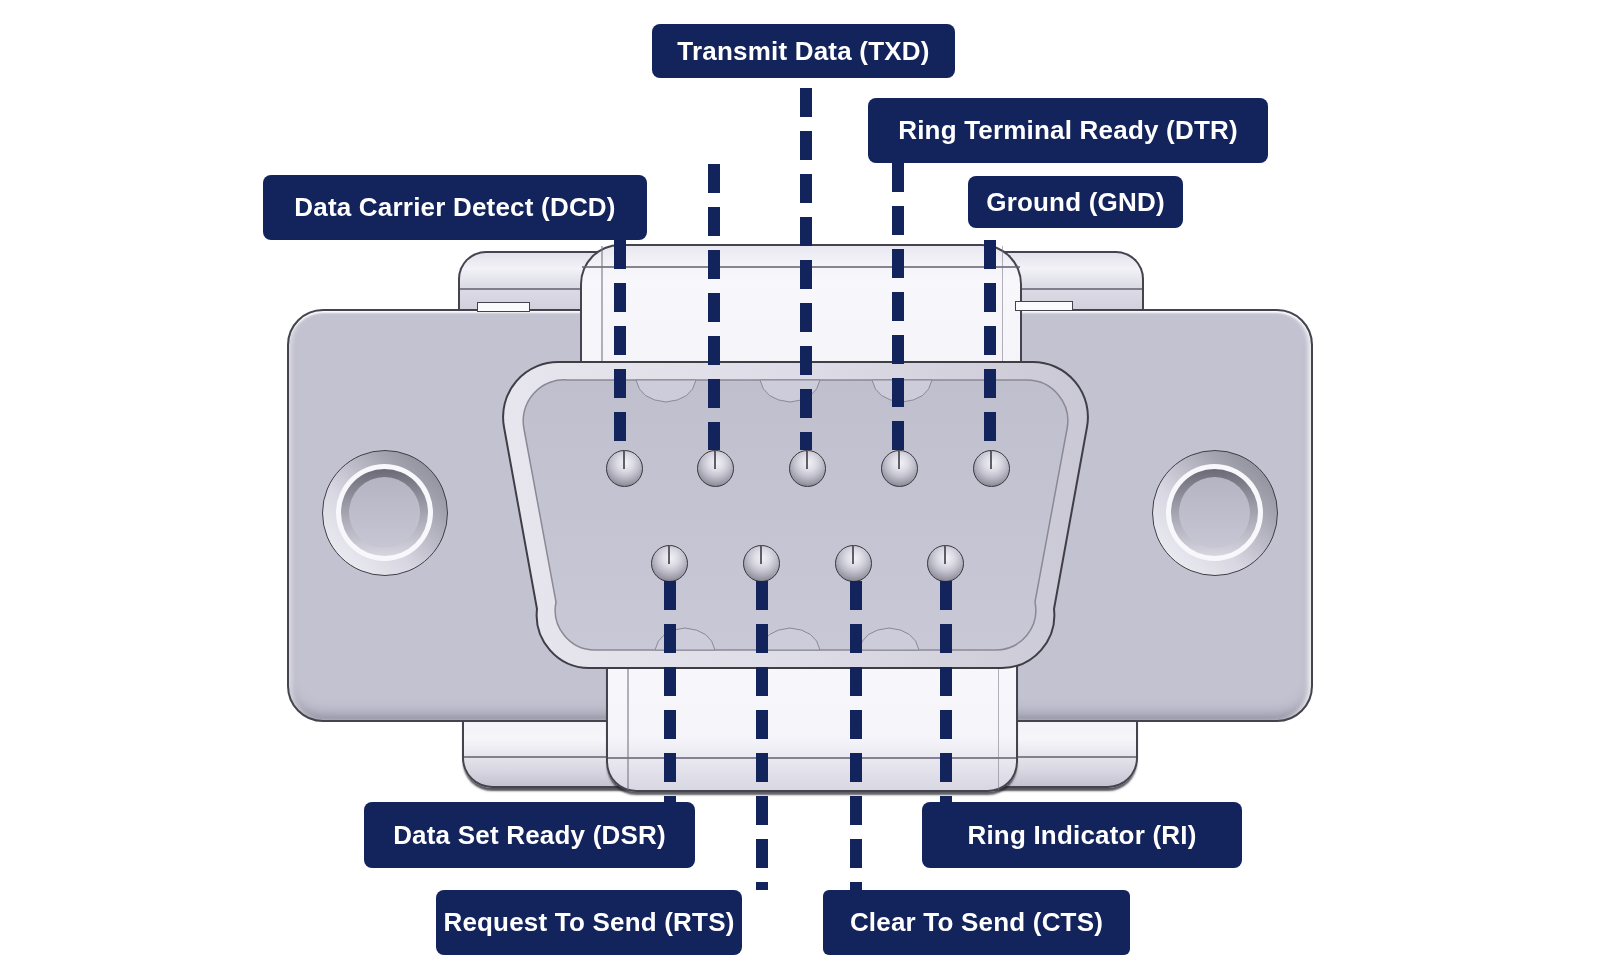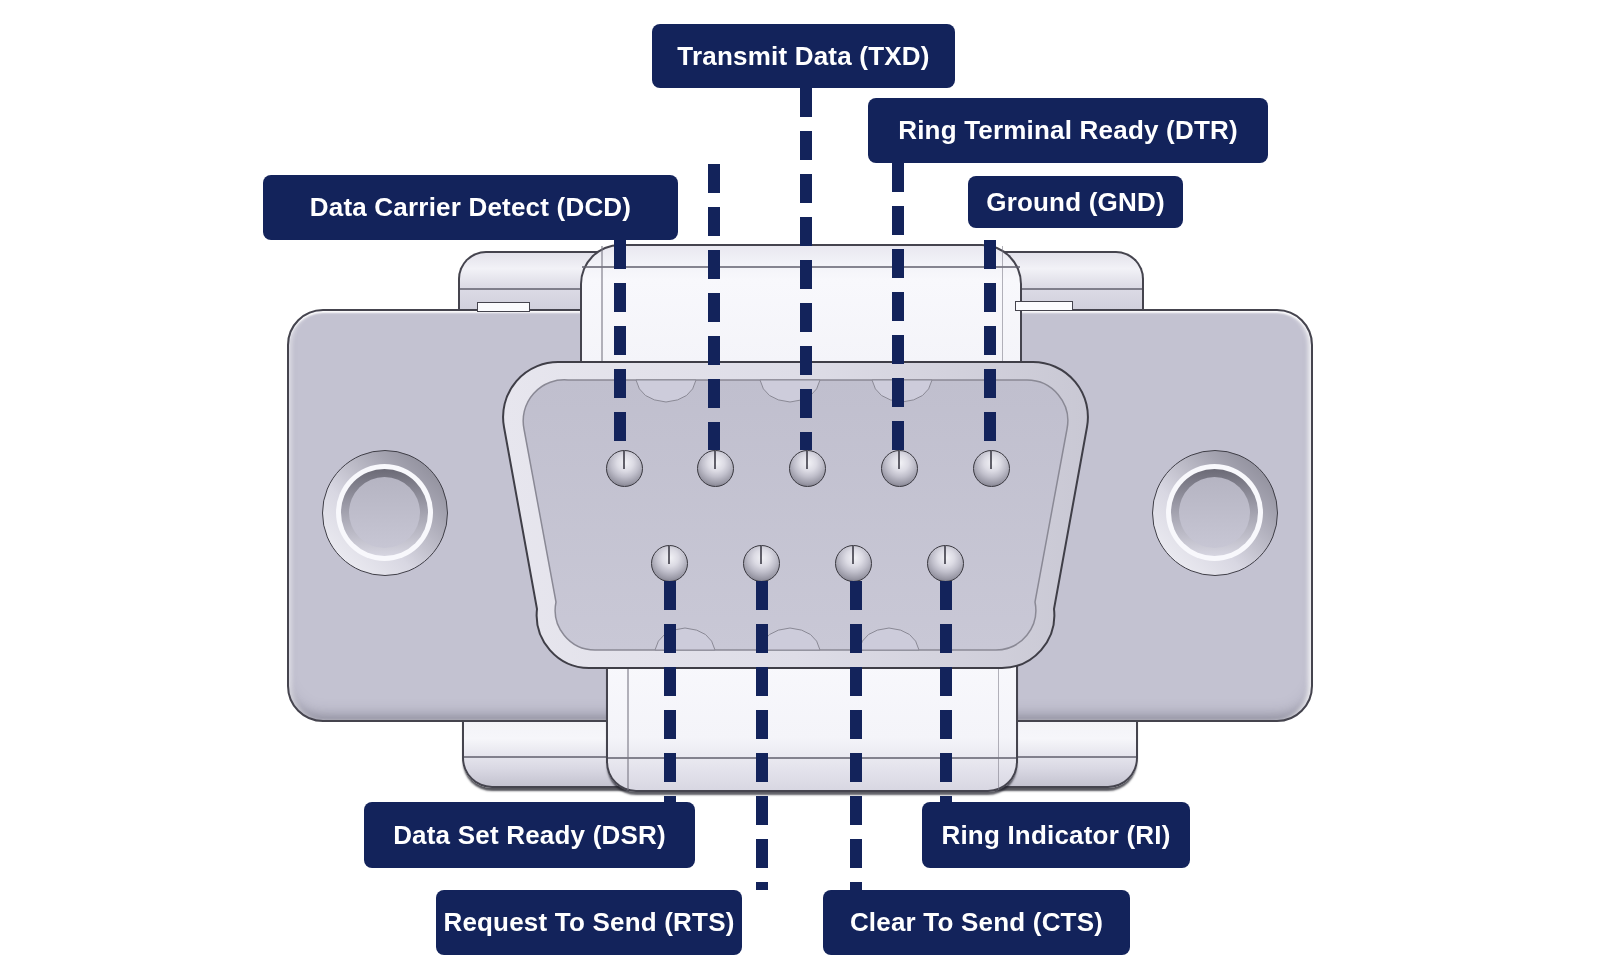--- a/index.html
+++ b/index.html
@@ -167,22 +167,22 @@
   <div class="dash" style="left:614px; top:240px; height:210px;"></div>
   <div class="dash" style="left:708px; top:164px; height:286px;"></div>
   <div class="dash" style="left:800px; top:88px; height:362px;"></div>
   <div class="dash" style="left:892px; top:163px; height:287px;"></div>
   <div class="dash" style="left:984px; top:240px; height:210px;"></div>
   <div class="dash" style="left:664px; top:581px; height:221px;"></div>
   <div class="dash" style="left:756px; top:581px; height:309px;"></div>
   <div class="dash" style="left:850px; top:581px; height:309px;"></div>
   <div class="dash" style="left:940px; top:581px; height:221px;"></div>
 
-  <div class="pin-label" style="left:652px; top:24px; width:303px; height:64px;">Transmit Data (TXD)</div>
+  <div class="pin-label" style="left:652px; top:24px; width:303px; height:54px;">Transmit Data (TXD)</div>
   <div class="pin-label" style="left:868px; top:98px; width:400px; height:65px;">Ring Terminal Ready (DTR)</div>
-  <div class="pin-label" style="left:263px; top:175px; width:415px; height:65px;">Data Carrier Detect (DCD)</div>
+  <div class="pin-label" style="left:263px; top:175px; width:384px; height:65px;">Data Carrier Detect (DCD)</div>
   <div class="pin-label" style="left:968px; top:176px; width:215px; height:52px;">Ground (GND)</div>
   <div class="pin-label" style="left:364px; top:802px; width:331px; height:66px;">Data Set Ready (DSR)</div>
-  <div class="pin-label" style="left:922px; top:802px; width:268px; height:66px;">Ring Indicator (RI)</div>
+  <div class="pin-label" style="left:922px; top:802px; width:320px; height:66px;">Ring Indicator (RI)</div>
   <div class="pin-label" style="left:436px; top:890px; width:306px; height:65px;">Request To Send (RTS)</div>
-  <div class="pin-label" style="left:823px; top:890px; width:307px; height:65px;">Clear To Send (CTS)</div>
+  <div class="pin-label" style="left:823px; top:890px; width:307px; height:65px;border-radius:6px;">Clear To Send (CTS)</div>
 
 </div>
 
 </body></html>

